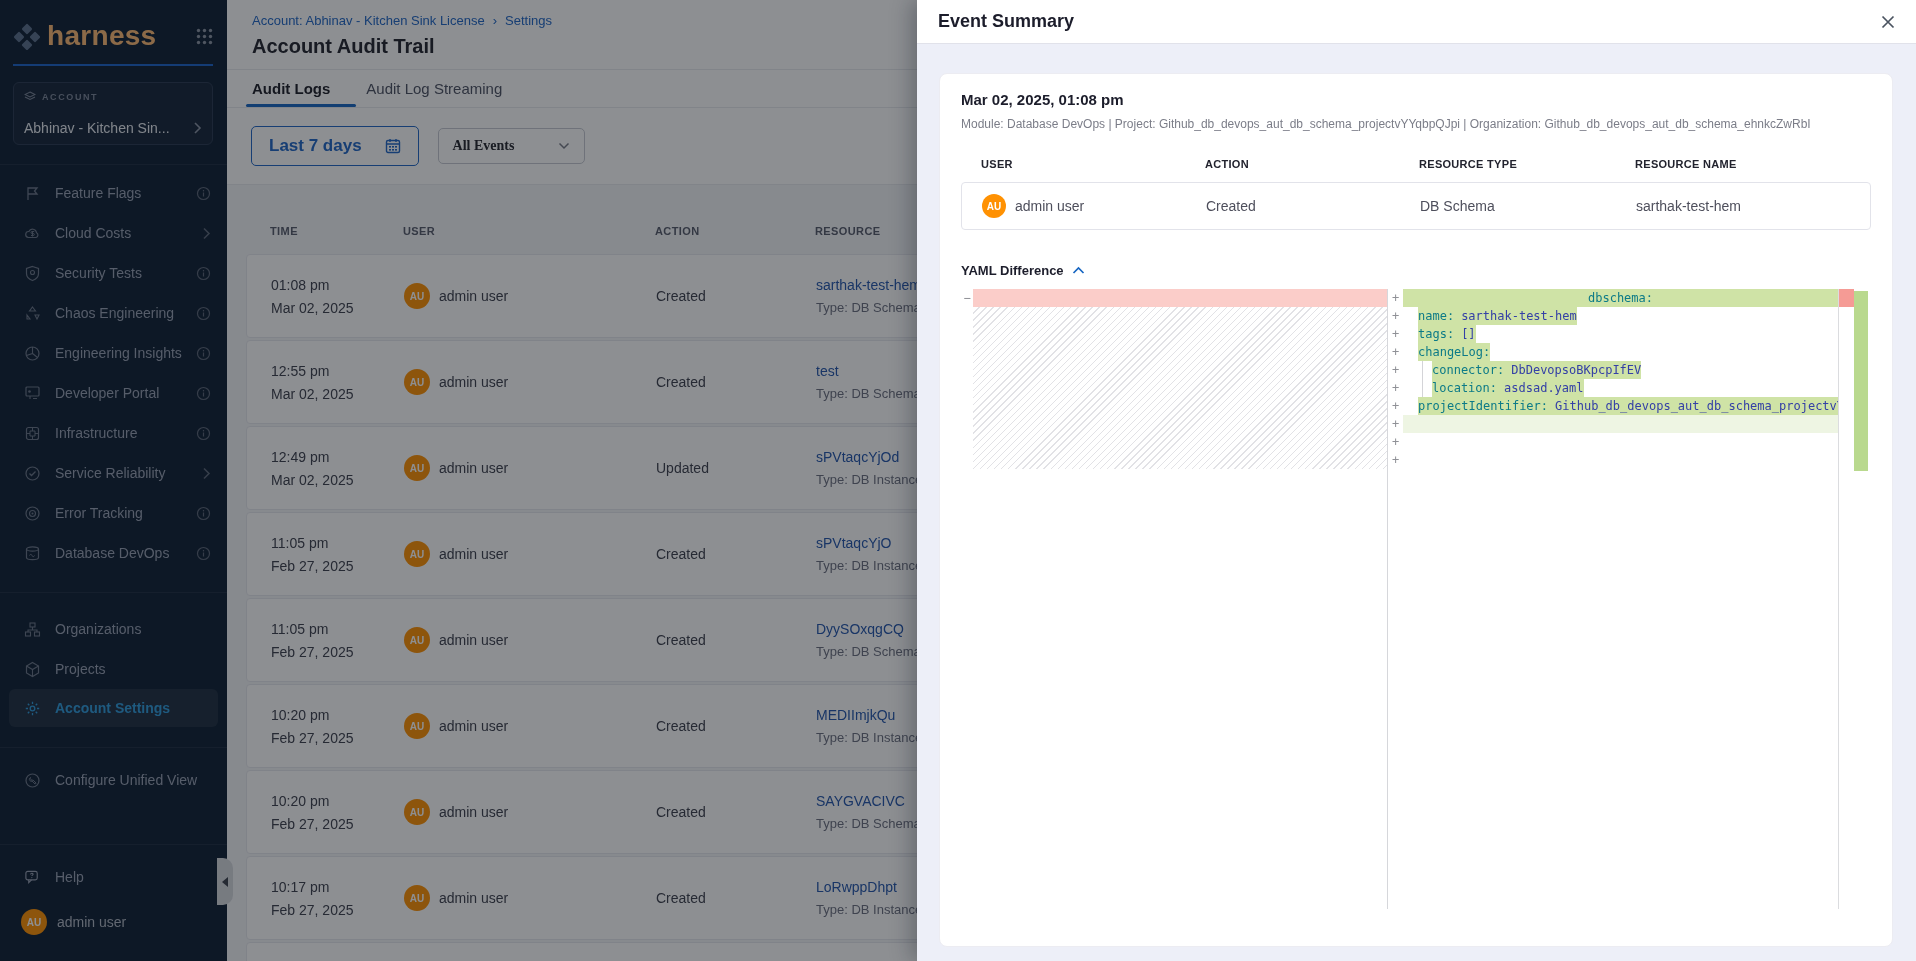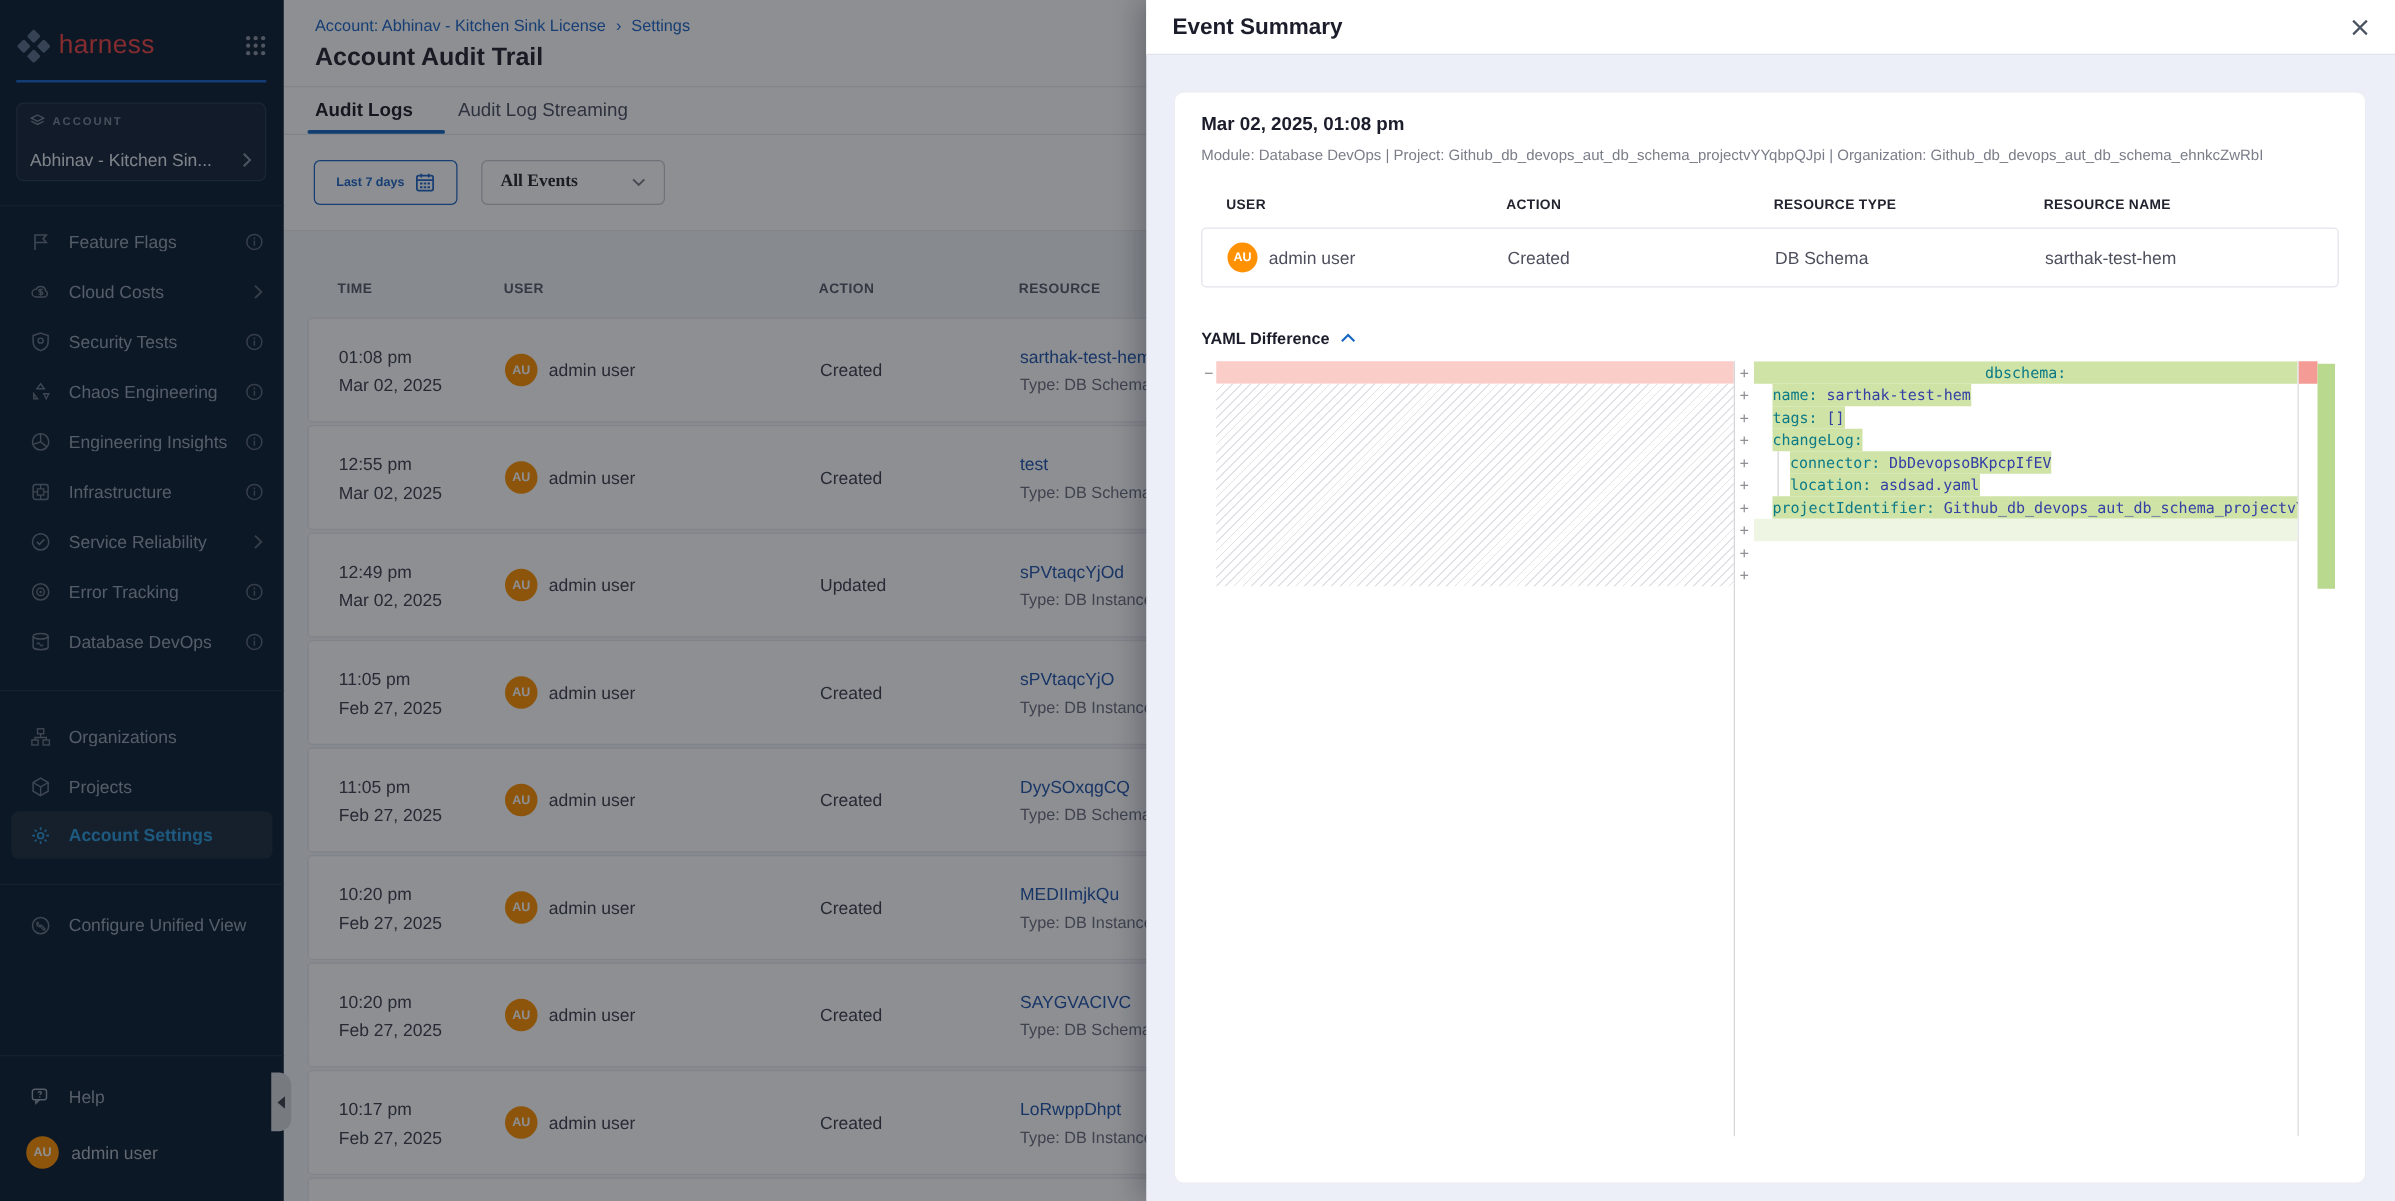--- a/index.html
+++ b/index.html
@@ -4,21 +4,21 @@
 <style>
   * { box-sizing: border-box; margin: 0; padding: 0; }
   html,body { width:1916px; height:961px; overflow:hidden; background:#fff;
               font-family:"Liberation Sans", sans-serif; position:relative; }
 
   
   .sidebar { position:absolute; left:0; top:0; width:227px; height:961px;
              background:#0e1f33; z-index:10; }
   .sb-top { padding:22px 14px 0 13px; }
   .logo-row { display:flex; align-items:center; height:28px; }
-  .logo-text { font-size:21px; font-weight:400; color:#ef4444; margin-left:7px; letter-spacing:.3px; }
+  .logo-text { font-size:28px; font-weight:700; color:#fdba74; margin-left:7px; letter-spacing:.3px; }
   .grid-icon { margin-left:auto; }
   .blue-rule { height:2px; background:#1b63c8; margin-top:14px; }
   .acct-card { margin-top:16px; background:#152539; border:1px solid #2b3a52;
                border-radius:6px; padding:8px 10px; }
   .acct-top { display:flex; align-items:center; gap:6px; }
   .acct-label { font-size:9px; letter-spacing:1.6px; color:#7c8699; font-weight:700; }
   .acct-bottom { display:flex; align-items:center; margin-top:17px; }
   .acct-name { font-size:14px; color:#e6eaf0; flex:1; white-space:nowrap; overflow:hidden; }
   .sb-div { height:1px; background:#1e2c41; }
   .sb-list { margin-top:8px; }
@@ -58,22 +58,22 @@
   .page-title { margin-top:7px; font-size:20px; font-weight:700; color:#23242e; }
   .tabs { background:#fff; display:flex; padding-left:25px; border-bottom:1px solid #e9eaee;
           height:38px; gap:36px; }
   .tab { font-size:15px; color:#4d5263; display:flex; align-items:center;
          position:relative; cursor:pointer; }
   .tab.active { color:#1c1d27; font-weight:600;text-align:right; }
   .tab.active::after { content:""; position:absolute; left:-6px; right:-26px; bottom:0;
                        height:3px; background:#1766c2; border-radius:2px; }
   .filterbar { background:#fff; height:77px; display:flex; align-items:center;
                padding:0 24px; border-bottom:1px solid #e9eaee; gap:19px; }
-  .date-btn { display:inline-flex; align-items:center; gap:9px; border:1px solid #2167c6;
-              border-radius:5px; padding:9px 17px; color:#2167c6; font-size:10px;
+  .date-btn { display:inline-flex; align-items:center; gap:23px; border:1px solid #2167c6;
+              border-radius:5px; padding:9px 17px; color:#2167c6; font-size:17px;
               font-weight:600; background:#fff; cursor:pointer; }
   .select { display:inline-flex; align-items:center; justify-content:space-between;
             border:1px solid #c6c9d1; border-radius:5px; padding:9px 14px; width:147px;
             font-size:14px; font-weight:600; color:#25262e; background:#fff; cursor:pointer;font-family:Liberation Serif, serif; }
 
   .table-wrap { padding:40px 24px 0 19px; }
   .thead { display:grid; grid-template-columns:133px 252px 160px 1fr;
            padding:0 0 17px 24px; font-size:11px; font-weight:700; color:#565b6b;
            letter-spacing:.4px; }
   .row { display:grid; grid-template-columns:133px 252px 160px 1fr; align-items:center;
@@ -268,20 +268,37 @@
           <svg width="15" height="15" viewBox="0 0 15 15">
             <circle cx="7.5" cy="7.5" r="6" stroke="#5b6577" fill="none" stroke-width="1.2"></circle>
             <rect x="6.9" y="6.5" width="1.2" height="4" fill="#5b6577"></rect>
             <rect x="6.9" y="4" width="1.2" height="1.4" fill="#5b6577"></rect>
           </svg>
         </span>
     </div>
     <div class="sb-item">
       <span class="micon">
           <svg width="17" height="17" viewBox="0 0 17 17">
+            <rect x="2" y="2" width="13" height="9" rx="1" stroke="#6b7689" fill="none" stroke-width="1.2"></rect>
+            <circle cx="5.5" cy="6.5" r="1.3" fill="#6b7689"></circle>
+            <path d="M9 13.5h4M6 11v3" stroke="#6b7689" stroke-width="1.1"></path>
+          </svg>
+        </span>
+      <span class="lbl">Developer Portal</span>
+      <span class="ricon">
+          <svg width="15" height="15" viewBox="0 0 15 15">
+            <circle cx="7.5" cy="7.5" r="6" stroke="#5b6577" fill="none" stroke-width="1.2"></circle>
+            <rect x="6.9" y="6.5" width="1.2" height="4" fill="#5b6577"></rect>
+            <rect x="6.9" y="4" width="1.2" height="1.4" fill="#5b6577"></rect>
+          </svg>
+        </span>
+    </div>
+    <div class="sb-item">
+      <span class="micon">
+          <svg width="17" height="17" viewBox="0 0 17 17">
             <rect x="2.5" y="2.5" width="12" height="12" rx="2" stroke="#6b7689" fill="none" stroke-width="1.2"></rect>
             <path d="M6 6h5v5H6zM8.5 2.5V6M8.5 11v3.5M2.5 8.5H6M11 8.5h3.5" stroke="#6b7689" fill="none" stroke-width="1"></path>
           </svg>
         </span>
       <span class="lbl">Infrastructure</span>
       <span class="ricon">
           <svg width="15" height="15" viewBox="0 0 15 15">
             <circle cx="7.5" cy="7.5" r="6" stroke="#5b6577" fill="none" stroke-width="1.2"></circle>
             <rect x="6.9" y="6.5" width="1.2" height="4" fill="#5b6577"></rect>
             <rect x="6.9" y="4" width="1.2" height="1.4" fill="#5b6577"></rect>

